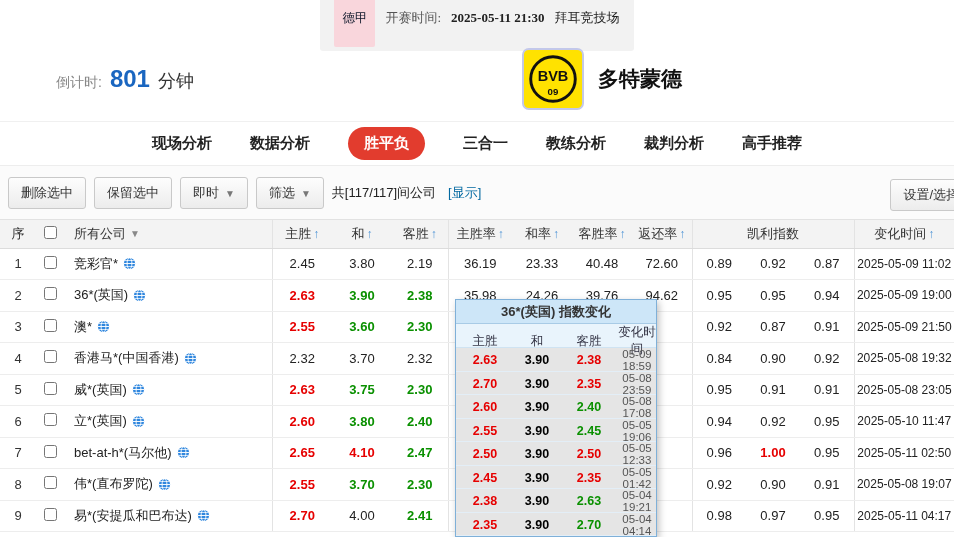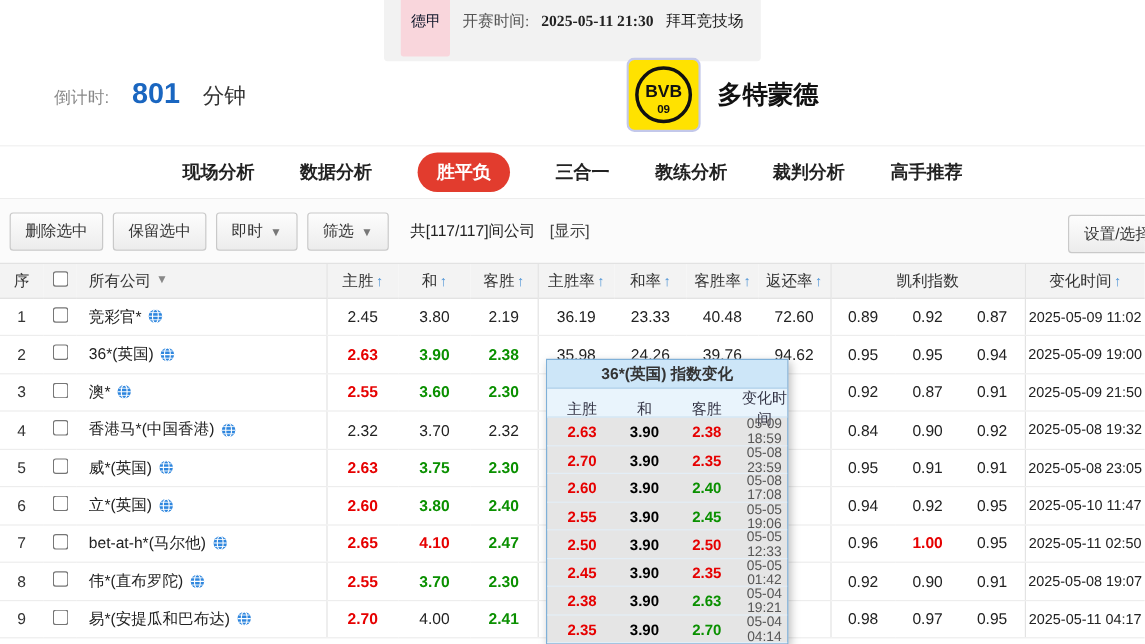--- a/index.html
+++ b/index.html
@@ -12,36 +12,36 @@
   .league-badge { background:#f9d6dc; color:#0f172a; padding:20px 8px; border-radius:2px; font-size:12.5px; }
   .kick-label { color:#555;font-family:Liberation Serif, serif; }
   .kick-time { font-weight:bold; color:#222;font-family:Liberation Serif, serif; }
   .venue { color:#222; }
 
   
   .team-header { height:86px; display:flex; align-items:center; border-bottom:1px solid #f0f0f0; }
   .side { flex:1; display:flex; align-items:center; justify-content:center; gap:14px; }
   .team-name { font-size:21px; font-weight:bold; color:#111; }
   .logo-box { width:62px; height:62px; }
-  .countdown { width:250px; display:flex; align-items:baseline; justify-content:center; gap:19px; }
+  .countdown { width:250px; display:flex; align-items:baseline; justify-content:center; gap:8px; }
   .cd-label { font-size:14px; color:#888; }
   .cd-value { font-size:24px; font-weight:bold; color:#1a66c0; }
   .cd-unit { font-size:18px; color:#333; }
 
   
   .tabs { height:44px; display:flex; align-items:center; justify-content:center; gap:38px; border-bottom:1px solid #ededed; }
   .tab { font-size:15px; font-weight:bold; color:#222; cursor:pointer; }
   .tab.active { background:#e23c2e; color:#fff; padding:7px 16px; border-radius:18px; }
 
   
   .toolbar { position:relative; height:54px; display:flex; align-items:center; gap:8px; padding:0 8px; background:#fbfbfb; border-bottom:1px solid #e2e2e2; }
   .btn { background:linear-gradient(#fdfdfd,#ececec); border:1px solid #c9c9c9; border-radius:3px; padding:6px 12px; font-size:13px; color:#333; cursor:pointer; white-space:nowrap; }
   .btn .caret { color:#777; font-size:10px; margin-left:6px; }
-  .count-text { margin-left:10px; font-size:13px; color:#222; }
-  .show-link { color:#404040; font-size:13px; margin-left:4px; text-decoration:none; cursor:pointer; }
+  .count-text { margin-left:0; font-size:13px; color:#222; }
+  .show-link { color:#0369a1; font-size:13px; margin-left:4px; text-decoration:none; cursor:pointer; }
   .settings-btn { position:absolute; right:-18px; top:13px; }
 
   
   table { width:954px; border-collapse:collapse; table-layout:fixed; }
   thead th { height:28px; background:#f3f3f3; font-size:13px; font-weight:normal; color:#333; border-bottom:1px solid #dcdcdc; text-align:center; }
   tbody td { height:31.5px; border-bottom:1px solid #ededed; text-align:center; font-size:13px; color:#222; }
   .c-no { color:#333; }
   .c-company { text-align:left !important; padding-left:10px; }
   .c-company span { vertical-align:middle; }
   .globe { vertical-align:middle; margin-left:5px; width:13px; height:13px; }

